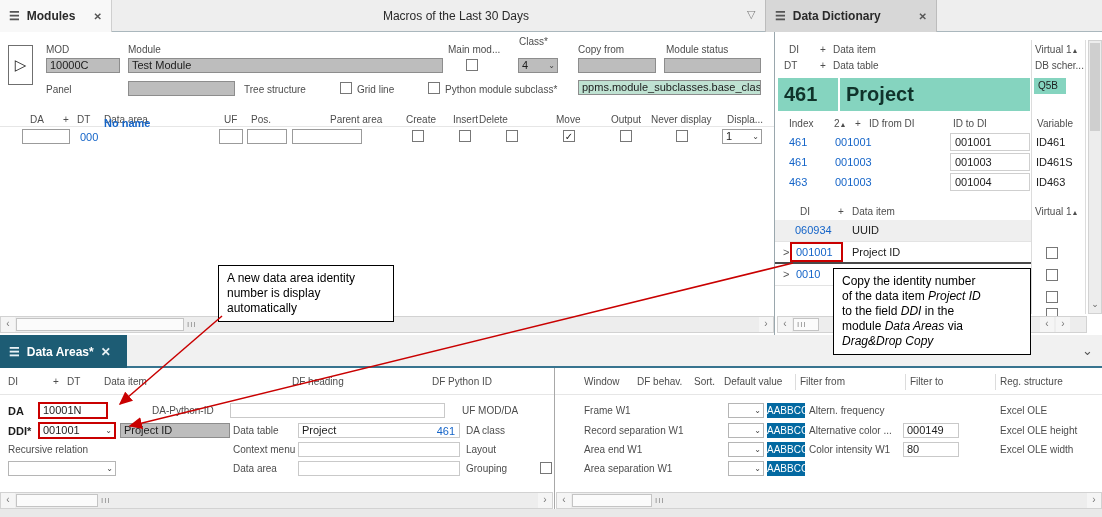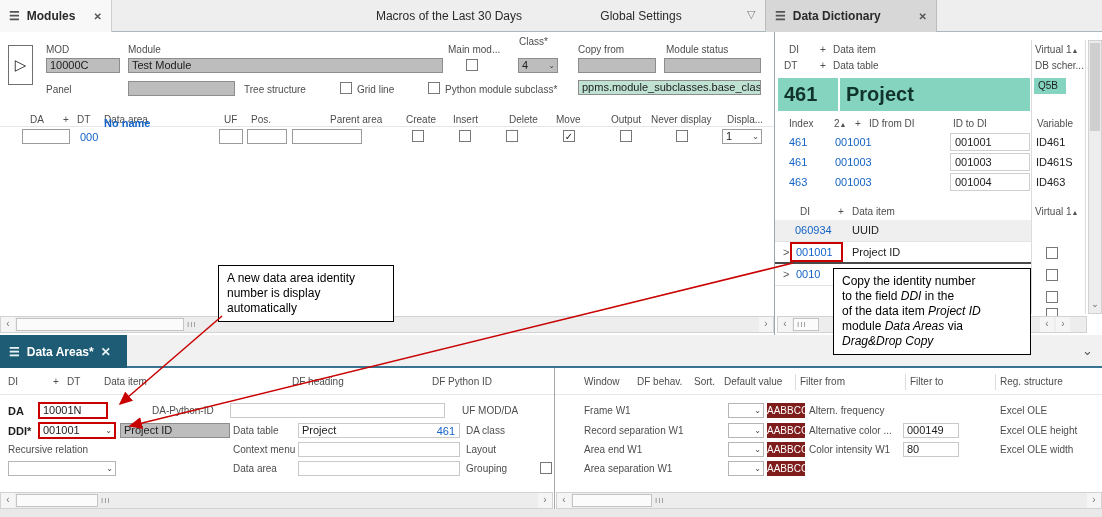--- a/index.html
+++ b/index.html
@@ -49,39 +49,36 @@
   .sbv-thumb{position:absolute;left:1px;width:10px;background:#cfcfcf}
   .sbv-btn{position:absolute;left:0;width:12px;height:15px;text-align:center;font-size:9px;color:#666;line-height:14px}
   
   .btabbar{position:absolute;left:0;top:335px;width:1102px;height:33px;background:#f1f1f1;border-bottom:2px solid #38748f}
   .btab{position:absolute;left:0;top:0;width:127px;height:33px;background:#1d5c74;color:#fff;display:flex;align-items:center;gap:7px;padding:0 9px;font-size:12px;font-weight:bold}
   .btab .ticn,.btab .close{color:#e8f2f6}
   .collapse{position:absolute;left:1082px;top:8px;font-size:13px;color:#555}
   .panel-bottom{position:absolute;left:0;top:368px;width:1102px;height:124px;background:#fff}
   .bh{position:absolute;top:8px;font-size:10px;color:#4d4d4d;white-space:nowrap}
   .vdiv{position:absolute;background:#a8a8a8;width:1px;z-index:5}
-  .badge{position:absolute;height:15px;width:38px;background:#7f1d1d;color:#ffffff;font-size:10px;line-height:15px;text-align:center}
+  .badge{position:absolute;height:15px;width:38px;background:#0369a1;color:#ffffff;font-size:10px;line-height:15px;text-align:center}
   .botstrip{position:absolute;left:0;top:509px;width:1102px;height:8px;background:#e9e9e9}
 </style>
 </head>
 <body>
 
 <div id="app">
 
   <div class="topbar">
     <div class="tab tab-modules">
       <span class="ticn">☰</span>
       <span>Modules</span>
       <span class="close">✕</span>
     </div>
-    <div class="tab tab-nav" style="left:343px;width:212px">
+    <div class="tab tab-nav" style="left:350px;width:212px">
       <span>Macros of the Last 30 Days</span>
-    </div>
-    <div class="tab tab-nav" style="left:565px;width:152px">
-      <span>Global Settings</span>
     </div>
     <span class="ovf">▽</span>
     <div class="tab tab-dd">
       <span class="ticn">☰</span>
       <span>Data Dictionary</span>
       <span class="close">✕</span>
     </div>
   </div>
 
   <div class="panel-left">
@@ -117,21 +114,21 @@
 
     <span class="lbl" style="left:30px;top:82px">DA</span>
     <span class="lbl" style="left:63px;top:82px">+</span>
     <span class="lbl" style="left:77px;top:82px">DT</span>
     <span class="lbl" style="left:104px;top:82px">Data area</span>
     <span class="lbl" style="left:224px;top:82px">UF</span>
     <span class="lbl" style="left:251px;top:82px">Pos.</span>
     <span class="lbl" style="left:330px;top:82px">Parent area</span>
     <span class="lbl" style="left:406px;top:82px">Create</span>
     <span class="lbl" style="left:453px;top:82px">Insert</span>
-    <span class="lbl" style="left:509px;top:82px">Delete</span>
+    <span class="lbl" style="left:479px;top:82px">Delete</span>
     <span class="lbl" style="left:556px;top:82px">Move</span>
     <span class="lbl" style="left:611px;top:82px">Output</span>
     <span class="lbl" style="left:651px;top:82px">Never display</span>
     <span class="lbl" style="left:727px;top:82px">Displa...</span>
     <div class="hline" style="left:0;top:94px;width:774px"></div>
 
     <div class="inp" style="left:22px;top:97px;width:48px"></div>
     <span class="abs blue" style="left:80px;top:99px">000</span>
     <span class="abs blue bold" style="left:104px;top:85px">No name</span>
     <div class="inp" style="left:219px;top:97px;width:24px"></div>
@@ -355,22 +352,22 @@
   <div class="sbh" style="left:556px;top:492px;width:546px">
     <span class="sb-btn" style="left:0">‹</span>
     <div class="sb-thumb" style="left:15px;width:80px"></div>
     <span class="sb-grip" style="left:98px">III</span>
     <span class="sb-btn" style="left:530px">›</span>
   </div>
   <div class="botstrip"></div>
 
   <div class="note" style="left:833px;top:268px;width:198px">
     <div><span>Copy the identity number</span></div>
+    <div><span>of the data item </span><span class="it">Project ID</span></div>
     <div><span>to the field </span><span class="it">DDI</span><span> in the</span></div>
-    <div><span>of the data item </span><span class="it">Project ID</span></div>
     <div><span>module </span><span class="it">Data Areas</span><span> via</span></div>
     <div><span class="it">Drag&amp;Drop Copy</span></div>
   </div>
 
   <svg class="overlay" width="1102" height="517" viewBox="0 0 1102 517">
     <defs>
       <marker id="arr" markerWidth="10" markerHeight="8" refX="8" refY="4" orient="auto">
         <path d="M0,0 L9,4 L0,8 z" fill="#c90000"></path>
       </marker>
     </defs>

